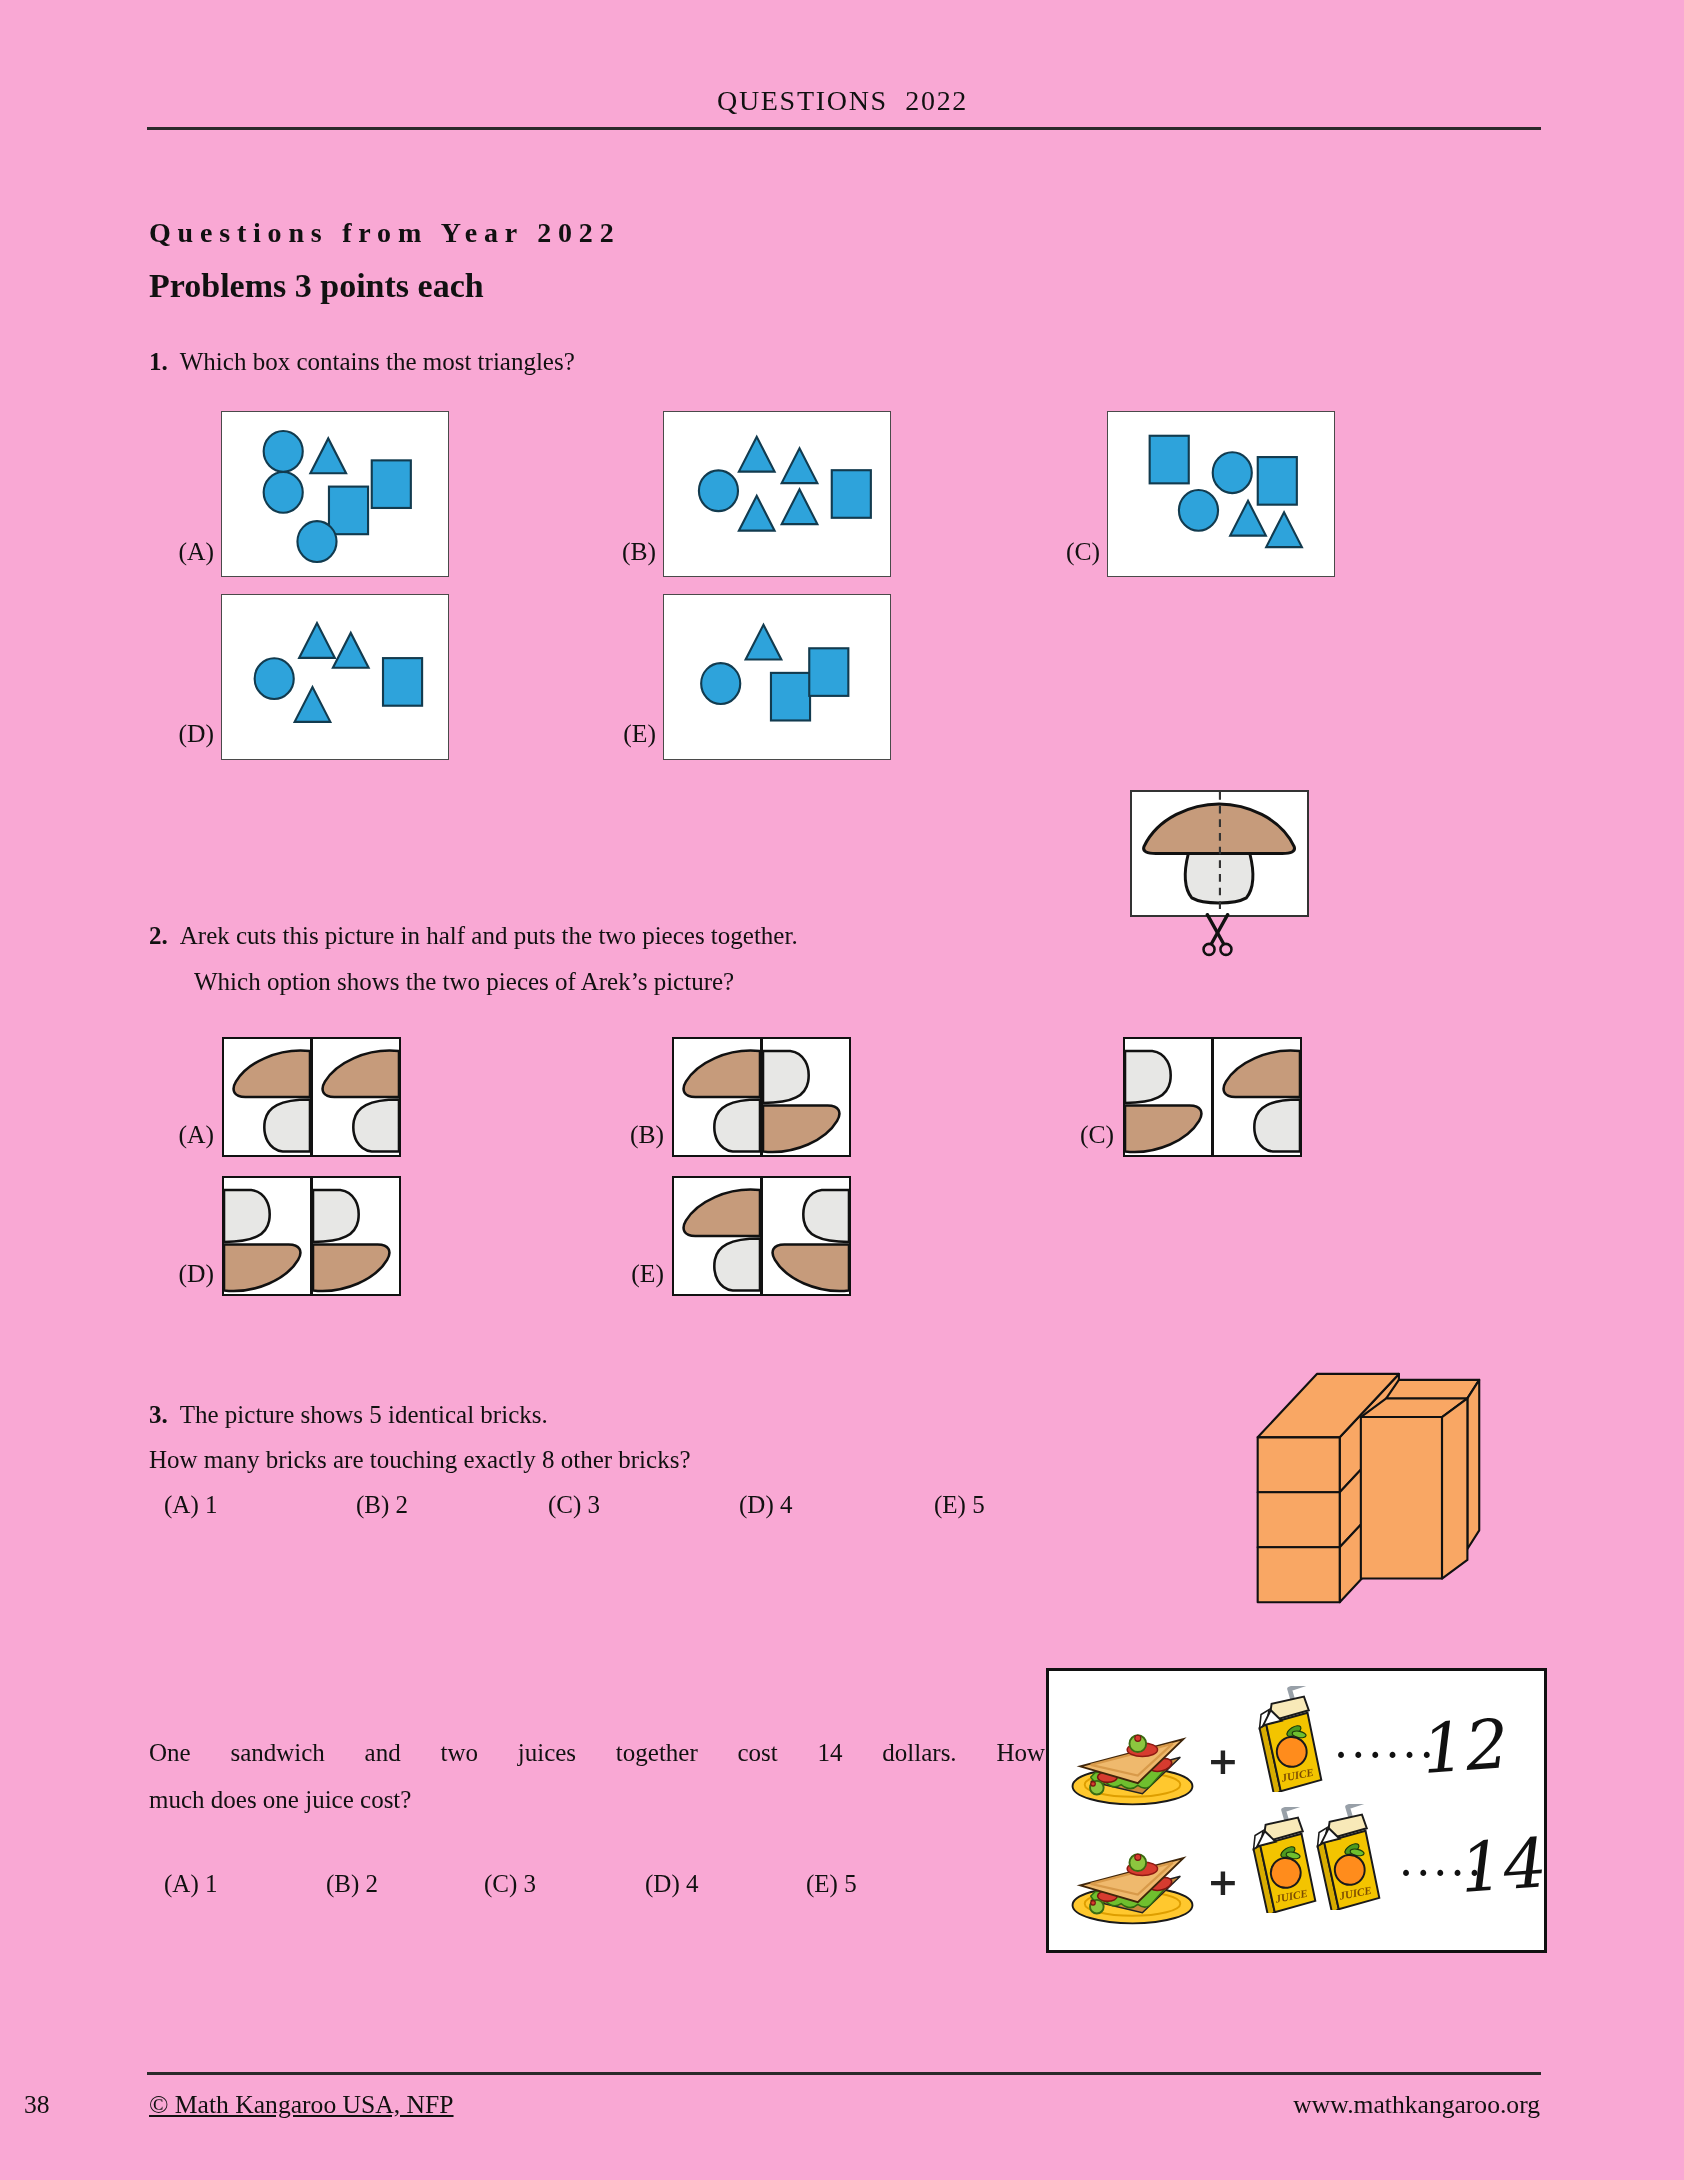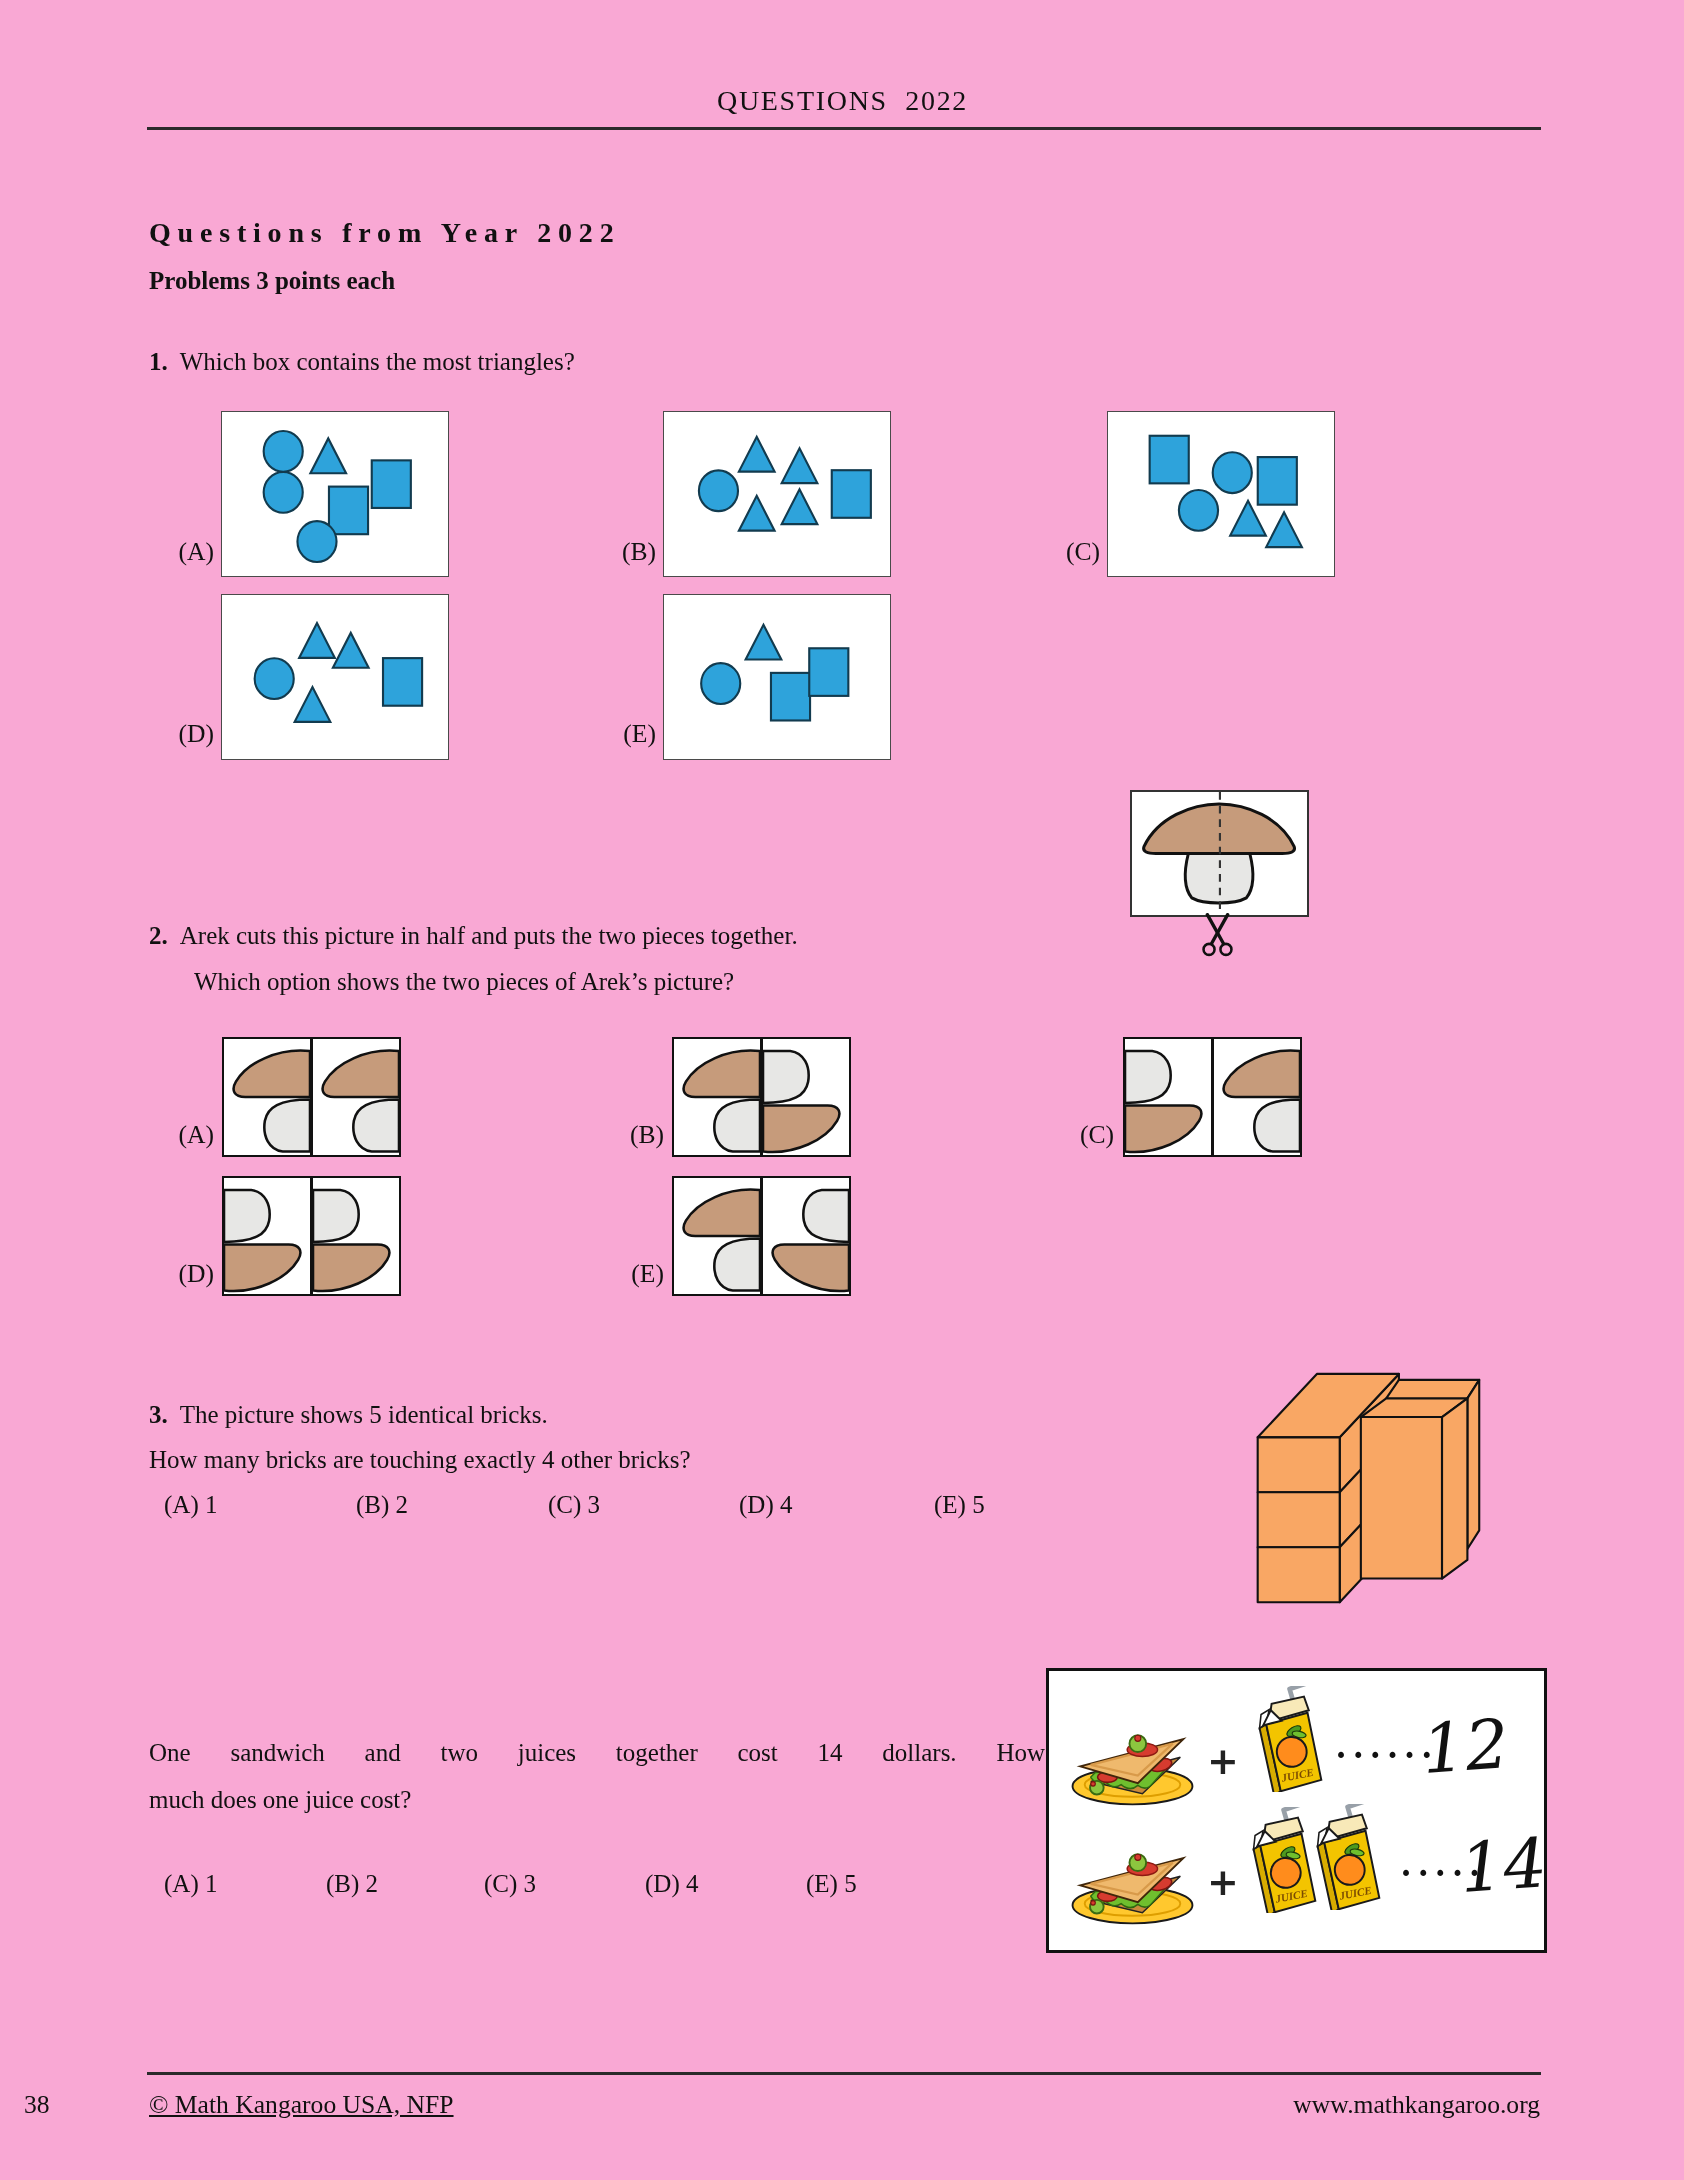--- a/index.html
+++ b/index.html
@@ -5,21 +5,21 @@
   html,body{margin:0;padding:0;background:#888;}
   .page{
     position:relative;width:1685px;height:2181px;background:#f9a8d4;
     font-family:"Liberation Serif", serif;color:#111;overflow:hidden;
   }
   .abs{position:absolute;}
   .rule{position:absolute;height:2.6px;background:#2b2b2b;}
   .hdr-title{position:absolute;left:0;top:85px;width:1685px;text-align:center;
     font-size:28px;letter-spacing:1.7px;white-space:pre;}
   .sec-title{position:absolute;left:149px;top:217px;font-size:28px;font-weight:bold;letter-spacing:6.8px;}
-  .sub-title{position:absolute;left:149px;top:267px;font-size:25px;font-weight:bold;}
+  .sub-title{position:absolute;left:149px;top:267px;font-size:34px;font-weight:bold;}
   .qline{position:absolute;font-size:25px;}
   .qnum{font-weight:bold;margin-right:12px;}
   .optlabel{position:absolute;font-size:25.6px;text-align:right;}
   .q1box{position:absolute;width:226px;height:164px;border:1.7px solid #4a4a4a;background:#fff;}
   .q2box{position:absolute;width:175px;height:116px;border:2.6px solid #111;background:#fff;}
   .q2cell{position:absolute;top:0;width:86px;height:116px;}
   .q2cell.c0{left:0;} .q2cell.c1{left:89px;}
   .q2div{position:absolute;left:86px;top:0;width:2.6px;height:116px;background:#111;}
   .shp{fill:var(--shape-blue);stroke:var(--shape-stroke);stroke-width:2.5;}
   .mushbox{position:absolute;left:1130px;top:790px;width:175px;height:123px;border:2.6px solid #333;background:#fff;}
@@ -259,21 +259,21 @@
             <path d="M100,71 C64,71 50,80 47,96 C44,114 52,130 68,132 L100,132 Z" style="fill:var(--stem-gray)" stroke="#111" stroke-width="3" stroke-linejoin="round"></path>
           </g>
         </svg>
       </div>
       <div class="q2div"></div>
     </div>
 
   <div class="qline" style="left:149px;top:1401px;">
     <span class="qnum">3.</span><span>The picture shows 5 identical bricks.</span>
   </div>
-  <div class="qline" style="left:149px;top:1446px;">How many bricks are touching exactly 4 other bricks?</div>
+  <div class="qline" style="left:149px;top:1446px;">How many bricks are touching exactly 8 other bricks?</div>
   <span class="optrow-item" style="left:164px;top:1491px;">(A) 1</span>
   <span class="optrow-item" style="left:356px;top:1491px;">(B) 2</span>
   <span class="optrow-item" style="left:548px;top:1491px;">(C) 3</span>
   <span class="optrow-item" style="left:739px;top:1491px;">(D) 4</span>
   <span class="optrow-item" style="left:934px;top:1491px;">(E) 5</span>
 
   <svg class="abs" style="left:1245px;top:1356px;" viewBox="0 0 285 300" width="241" height="254">
     <g style="fill:var(--brick-orange)" stroke="#111" stroke-width="2.5" stroke-linejoin="round">
       <polygon points="112,96 182,21 182,86 112,161"></polygon>
       <polygon points="112,161 182,86 182,151 112,226"></polygon>

